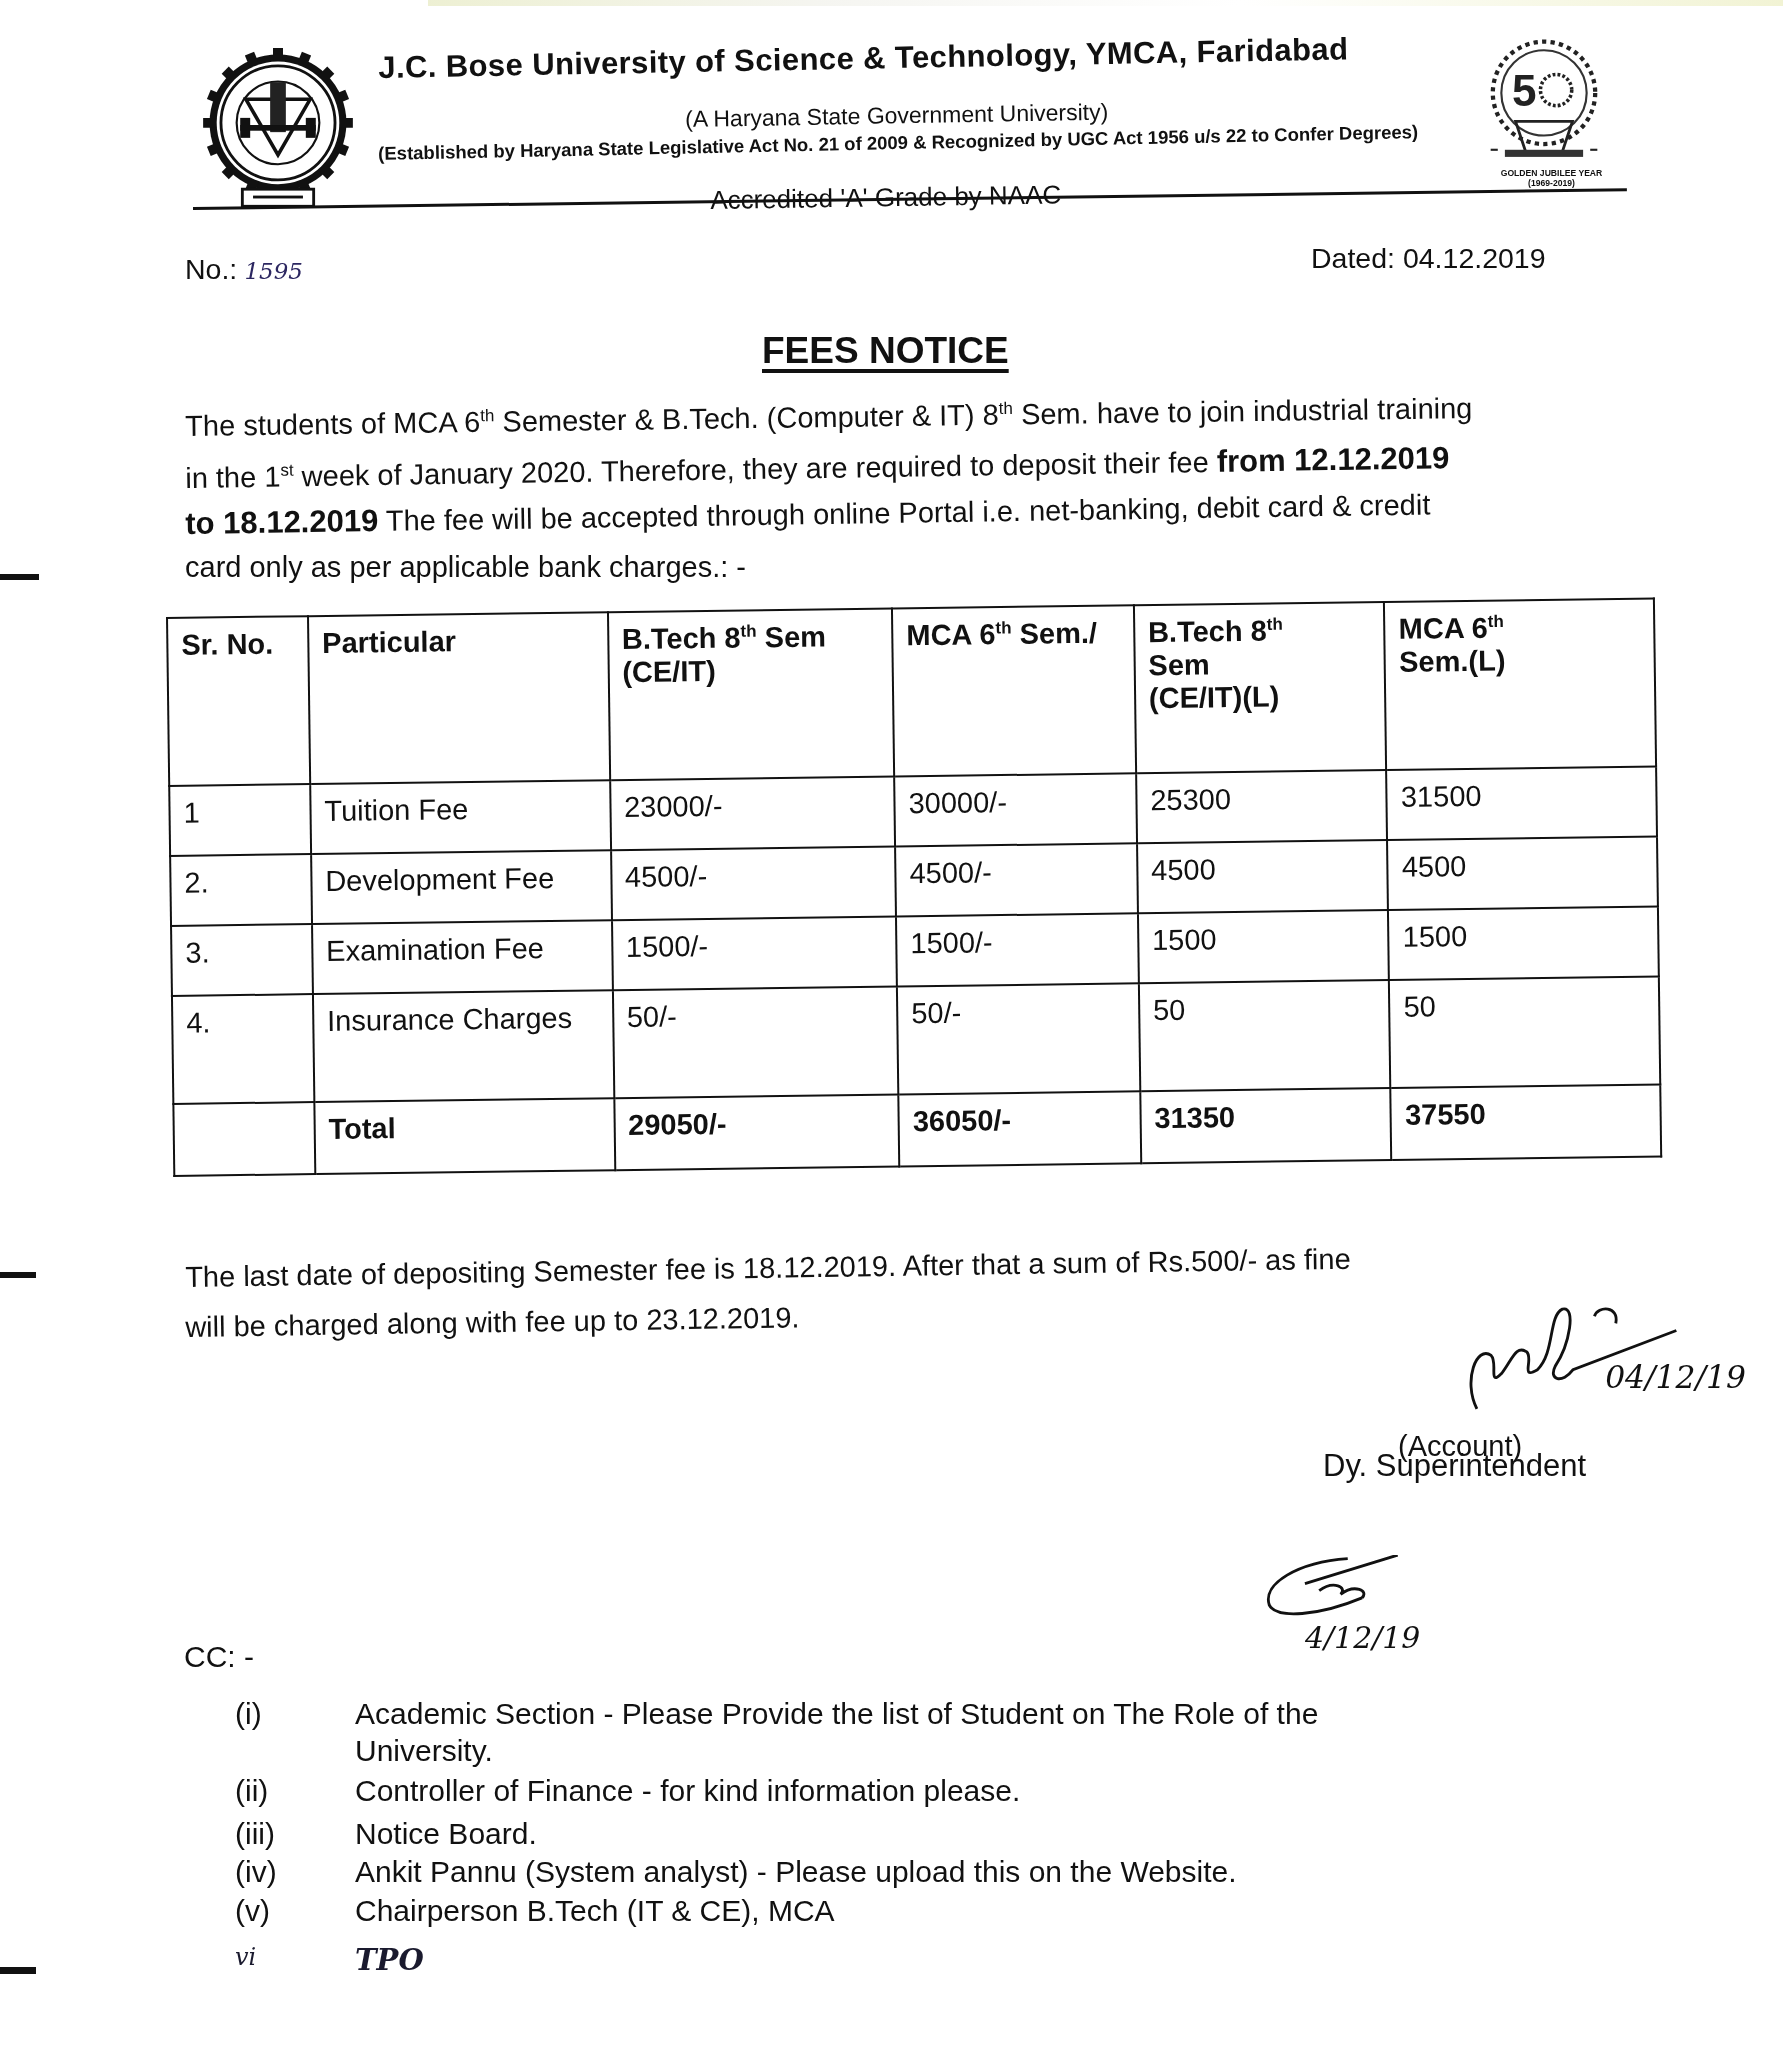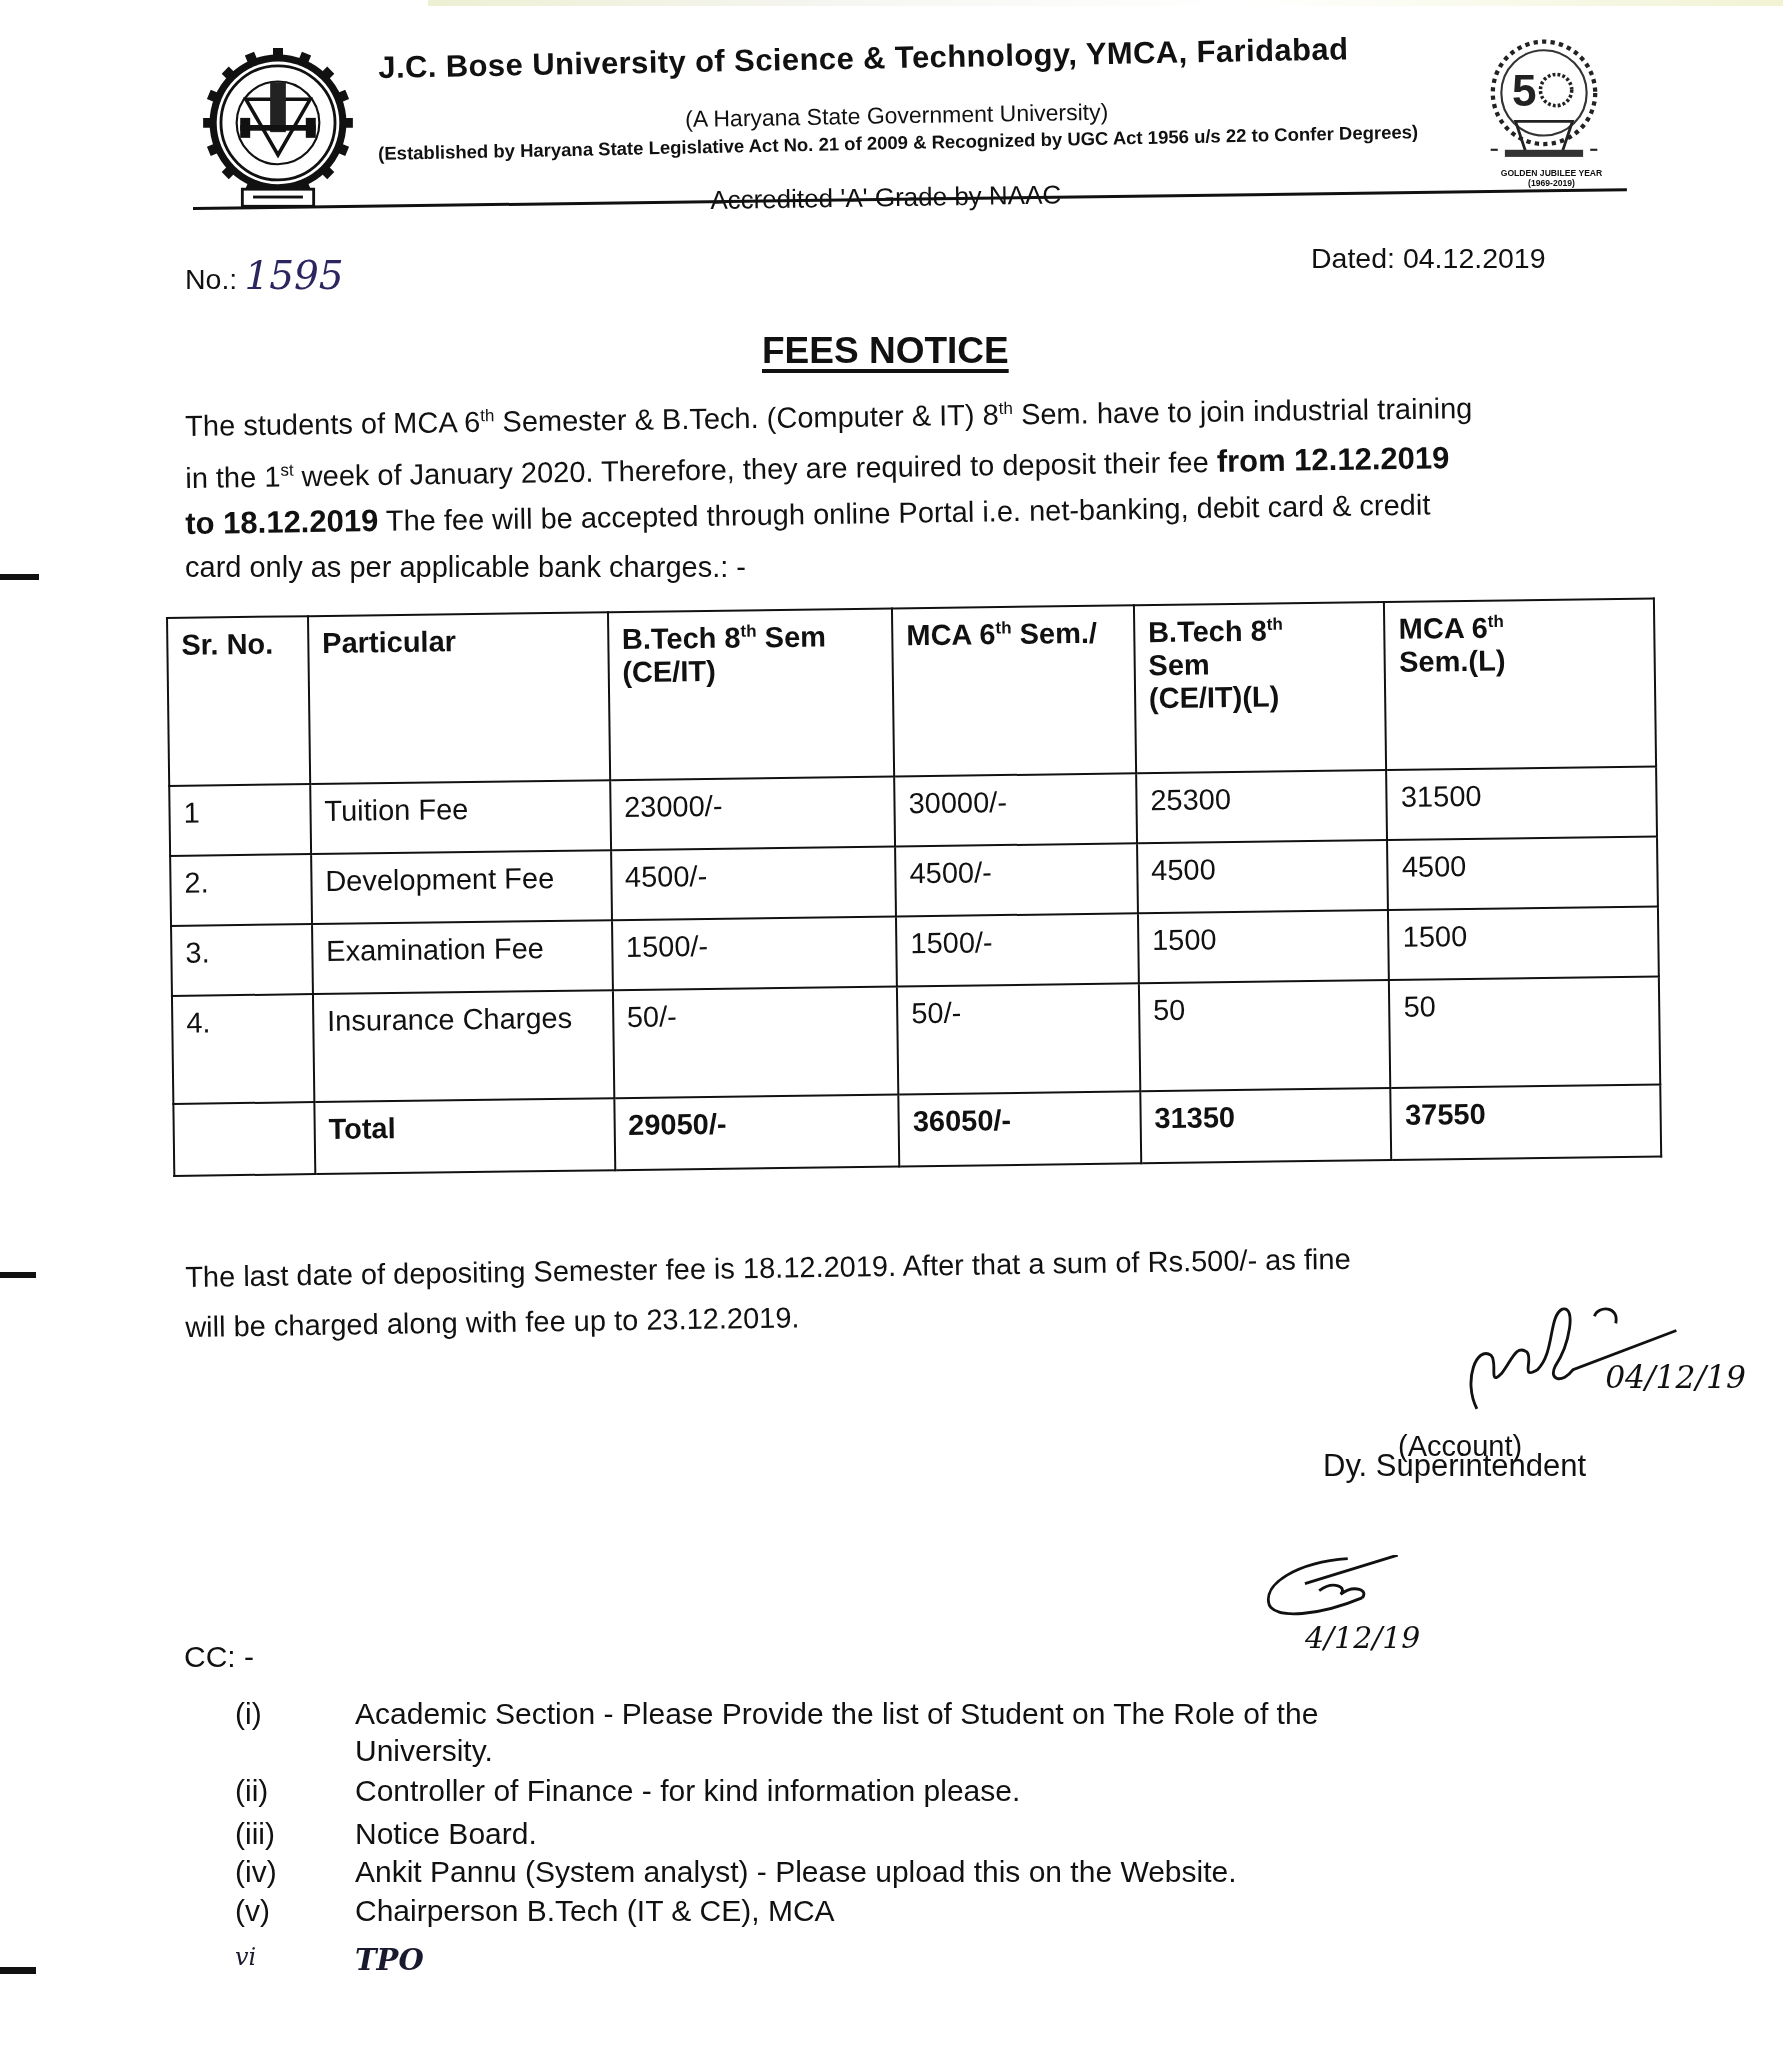--- a/index.html
+++ b/index.html
@@ -23,21 +23,21 @@
   .uni-sub1 { left: 685px; top: 106px; font-size: 23px; white-space: nowrap; transform: rotate(-1deg); transform-origin: left top; }
   .uni-sub2 { left: 378px; top: 143px; font-size: 18.5px; font-weight: bold; white-space: nowrap; transform: rotate(-1.2deg); transform-origin: left top; }
   .uni-sub3 { left: 710px; top: 185px; font-size: 26px; white-space: nowrap; transform: rotate(-0.9deg); transform-origin: left top; }
   .header-rule {
     left: 193px; top: 207px; width: 1434px; height: 0; border-top: 3.6px solid #111;
     transform: rotate(-0.75deg); transform-origin: left top;
   }
   .jubilee-text { left: 1480px; top: 168px; font-size: 8.6px; font-weight: bold; text-align: center; width: 143px; line-height: 10px; }
   
   .ref-no { left: 185px; top: 253px; font-size: 28.5px; white-space: nowrap; }
-  .ref-no .hand { font-family: "DejaVu Serif", serif; font-style: italic; color: #2b2660; font-size: 39px; margin-left: 7.1px; }
+  .ref-no .hand { font-family: "DejaVu Serif", serif; font-style: italic; color: #2b2660; font-size: 23px; margin-left: 7.1px; }
   .dated { left: 1311px; top: 242px; font-size: 28.5px; white-space: nowrap; }
   .title {
     left: 762px; top: 330px; font-size: 37px; font-weight: bold; text-decoration: underline;
     text-underline-offset: 5.7px; text-decoration-thickness: 3.6px; white-space: nowrap;
   }
   
   .para { left: 185px; width: 1441px; font-size: 29px; white-space: nowrap; transform-origin: left top; }
   .para sup { font-size: 17px; }
   .para b { font-weight: bold; font-size: 31px; }
   

